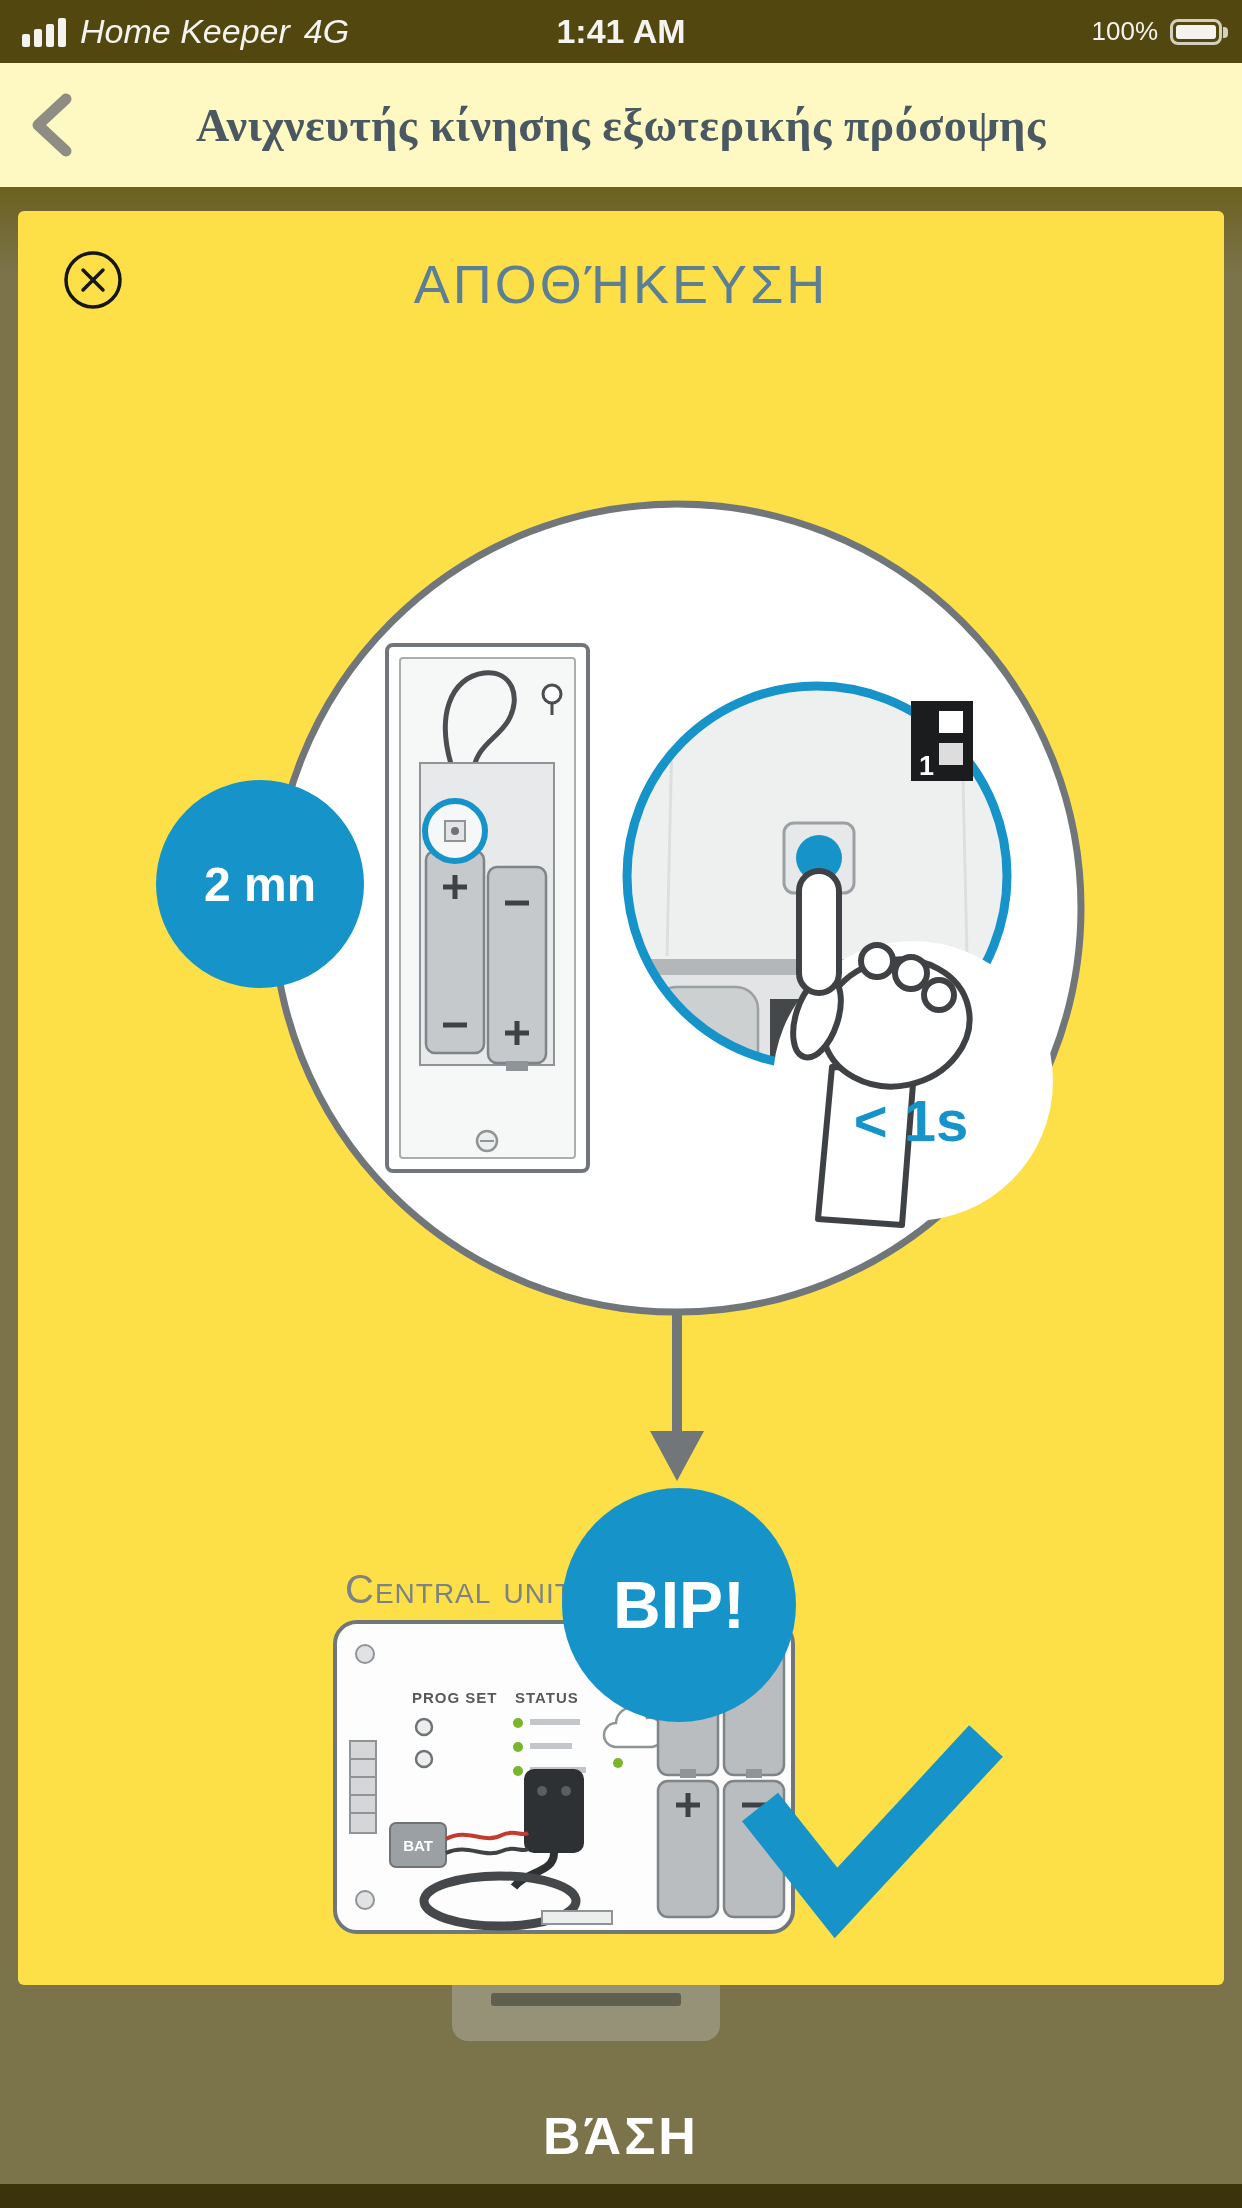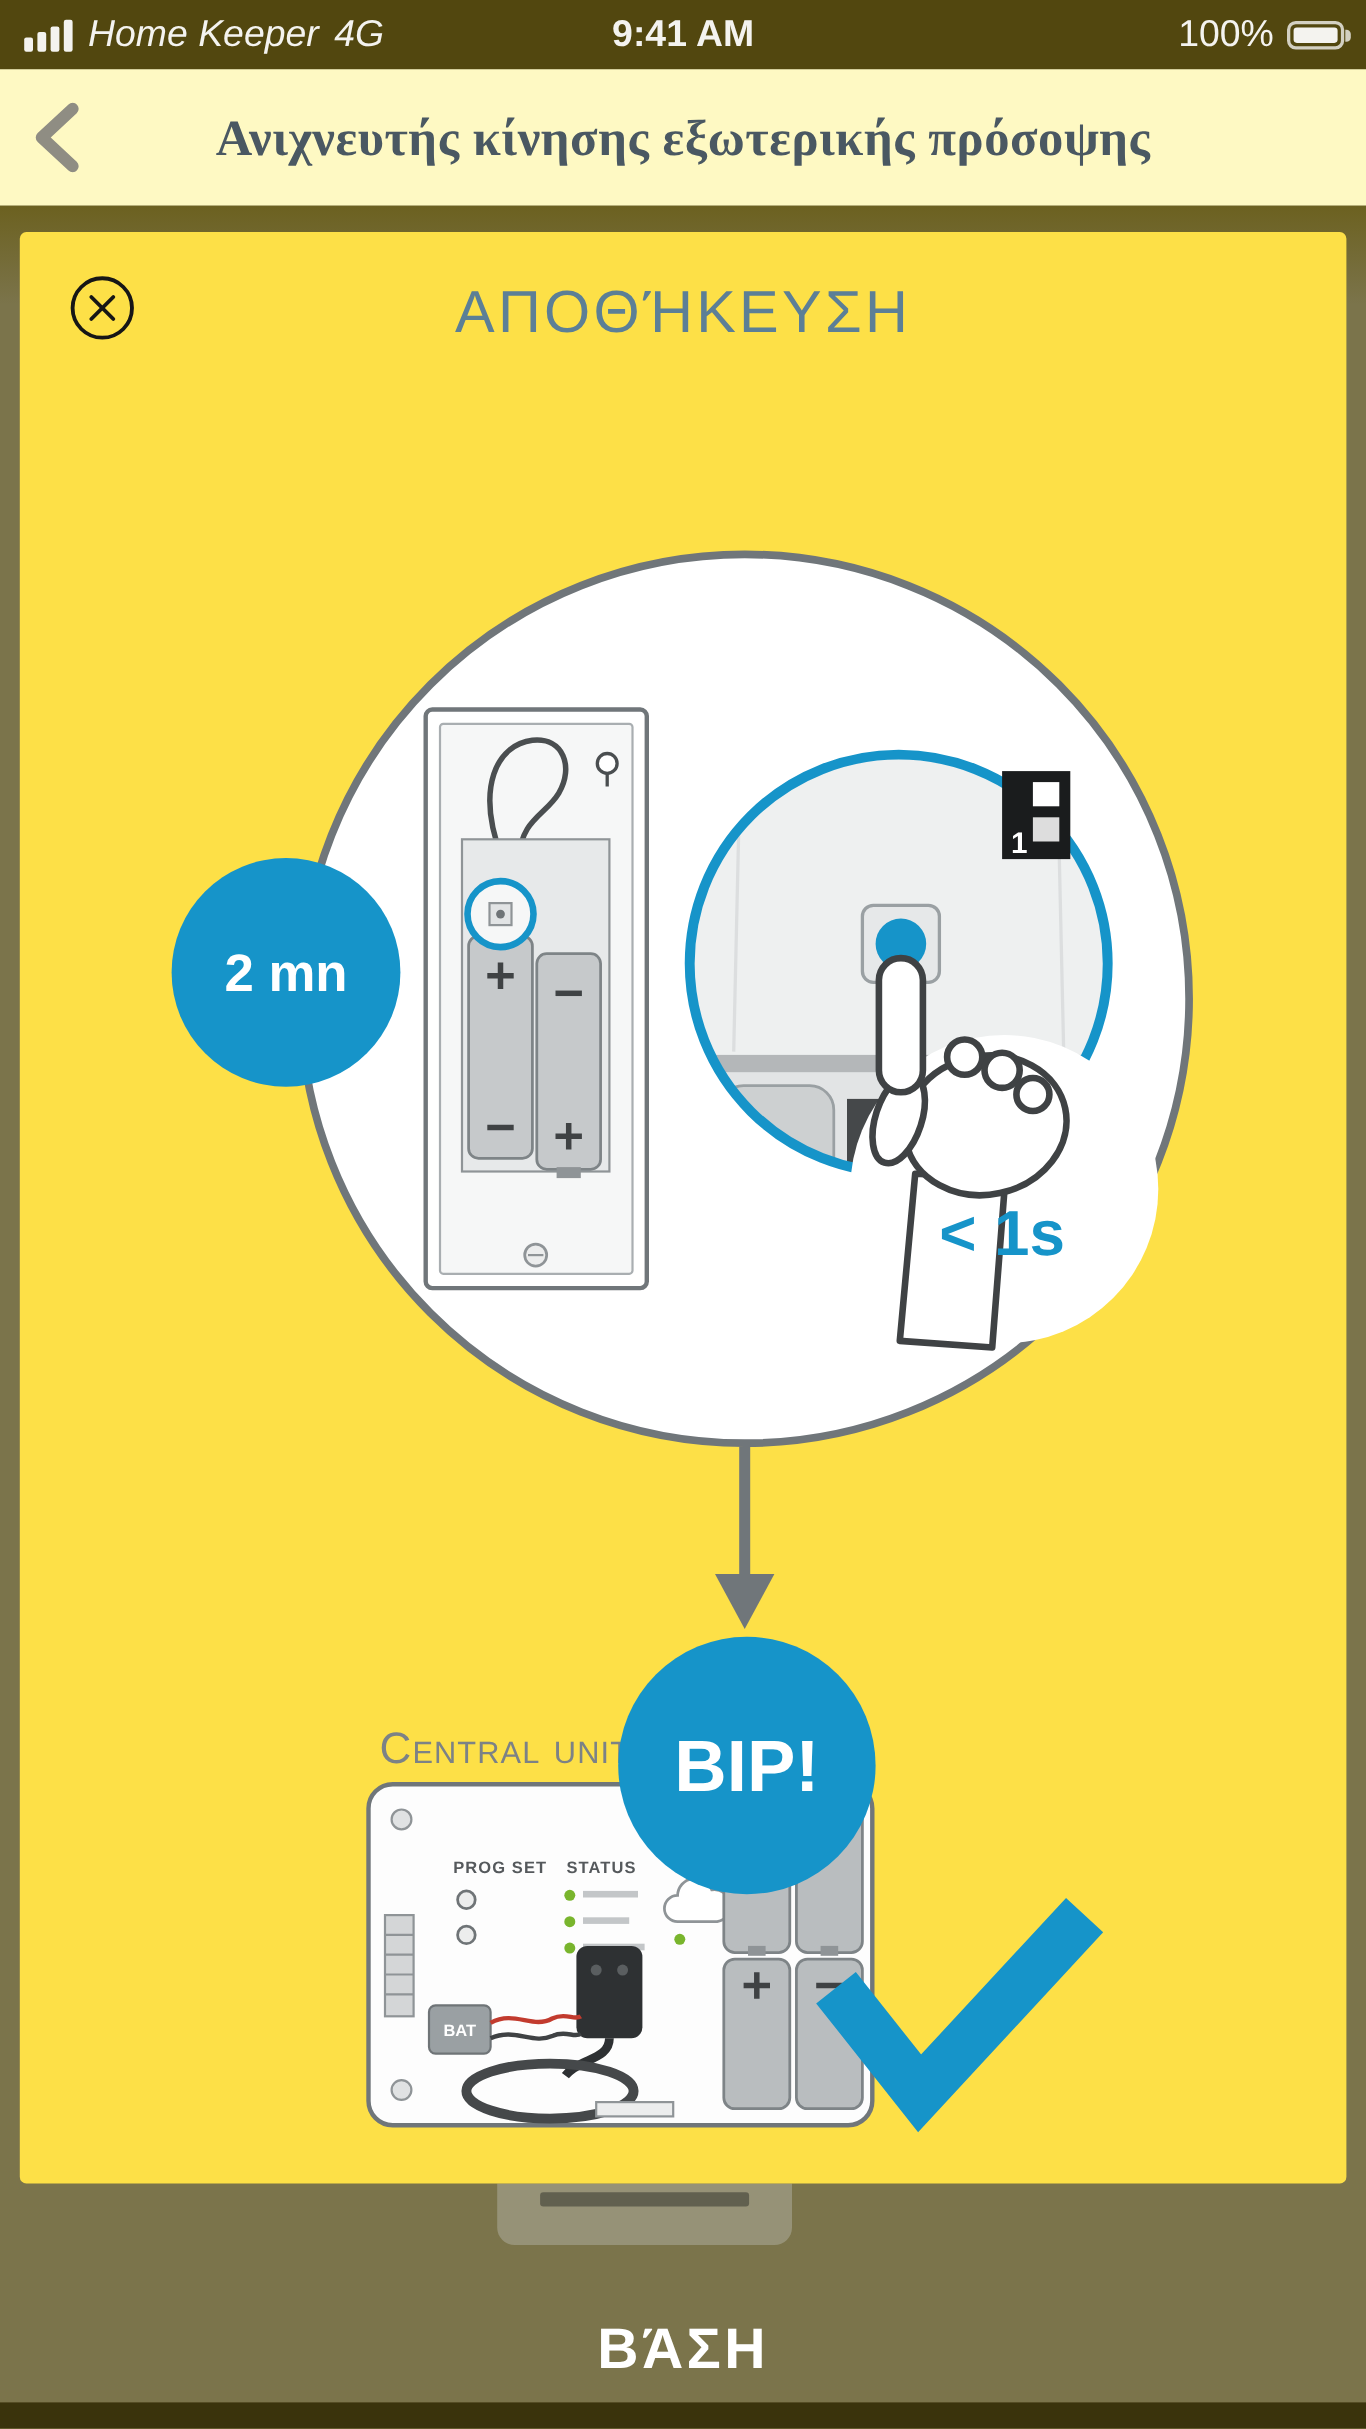--- a/index.html
+++ b/index.html
@@ -5,21 +5,21 @@
   html,body{margin:0;padding:0;}
   body{font-family:"Liberation Sans",sans-serif;background:#7b744b;}
   .screen{position:relative;width:1242px;height:2208px;overflow:hidden;background:#7b744b;}
 
   
   .status-bar{position:absolute;top:0;left:0;width:100%;height:63px;background:#52470f;color:#f4f3ef;}
   .sb-left{position:absolute;left:22px;top:0;height:63px;display:flex;align-items:center;gap:14px;font-size:34px;z-index:2;font-style:italic;}
   .signal{display:flex;align-items:flex-end;gap:4px;height:30px;}
   .signal i{display:block;width:8px;background:#f4f3ef;border-radius:2px;}
   .sb-center{position:absolute;left:0;top:0;width:100%;height:63px;line-height:63px;text-align:center;font-size:34px;font-weight:700;}
-  .sb-right{position:absolute;right:20px;top:0;height:63px;display:flex;align-items:center;gap:12px;font-size:34px;z-index:2;}
+  .sb-right{position:absolute;right:20px;top:0;height:63px;display:flex;align-items:center;gap:12px;font-size:26px;z-index:2;}
   .battery{position:relative;width:52px;height:26px;border:3px solid rgba(244,243,239,.8);border-radius:8px;padding:3px;box-sizing:border-box;}
   .battery b{display:block;height:100%;width:100%;background:#f4f3ef;border-radius:3px;}
   .battery:after{content:"";position:absolute;right:-9px;top:5px;width:5px;height:11px;background:rgba(244,243,239,.8);border-radius:0 4px 4px 0;}
 
   
   .header{position:absolute;top:63px;left:0;width:100%;height:124px;background:#fef9c3;display:flex;align-items:center;justify-content:center;font-family:Liberation Serif, serif;}
   .back-button{position:absolute;left:28px;top:30px;width:46px;height:64px;background:none;border:none;padding:0;cursor:pointer;}
   .header-title{font-size:46px;font-weight:700;color:#4a5862;white-space:nowrap;letter-spacing:.5px;}
   .scrim-top{position:absolute;top:187px;left:0;width:100%;height:90px;background:linear-gradient(#6c6120,#7b744b);}
 
@@ -45,21 +45,21 @@
     <div class="sb-left">
       <span class="signal">
         <i style="height:13px"></i>
           <i style="height:18px"></i>
           <i style="height:23px"></i>
           <i style="height:29px"></i>
       </span>
       <span>Home Keeper</span>
       <span>4G</span>
     </div>
-    <div class="sb-center">9:41 AM</div>
+    <div class="sb-center">1:41 AM</div>
     <div class="sb-right">
       <span>100%</span>
       <span class="battery">
           <b></b>
         </span>
     </div>
   </div>
 
   <div class="header">
     <button class="back-button">

